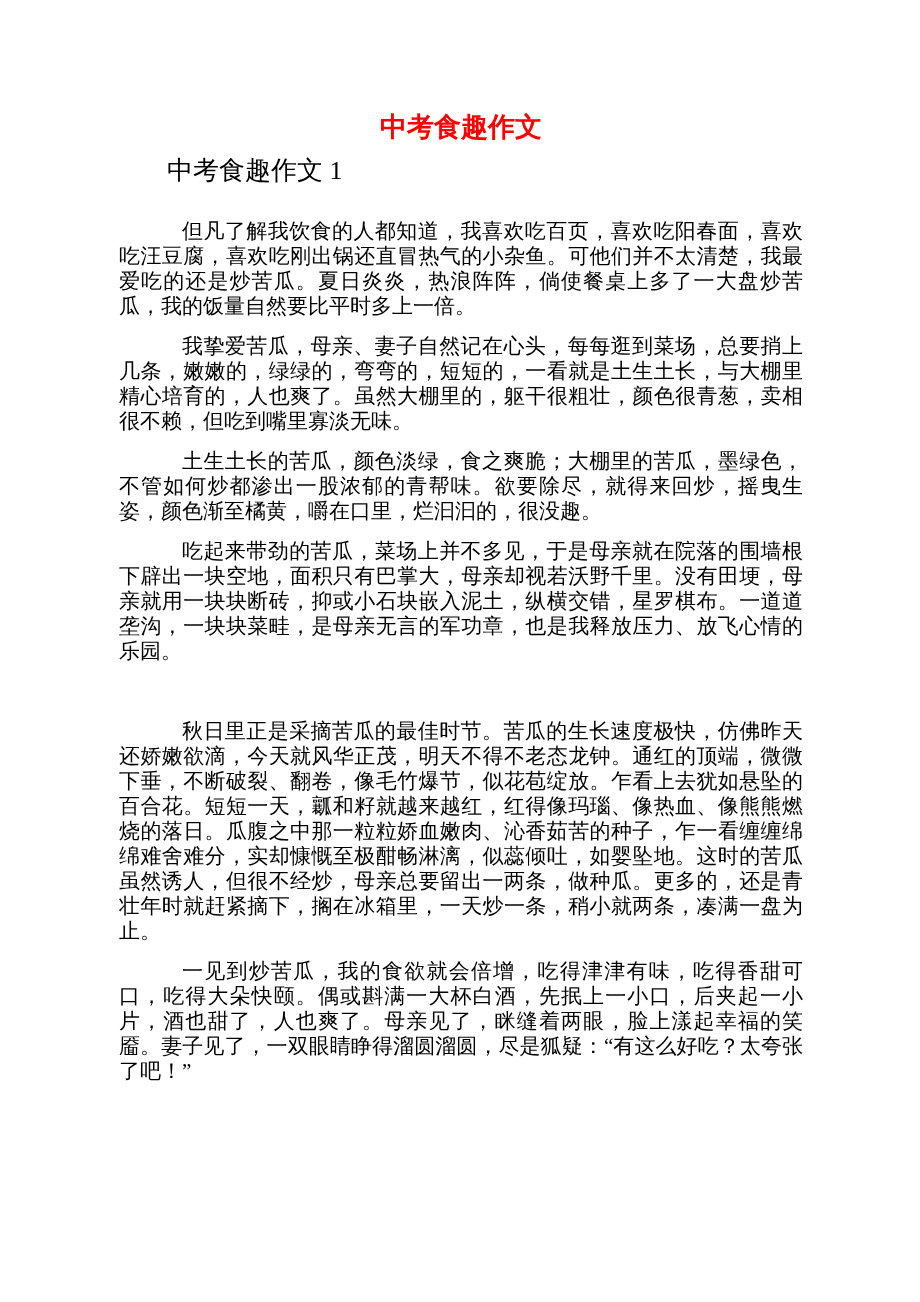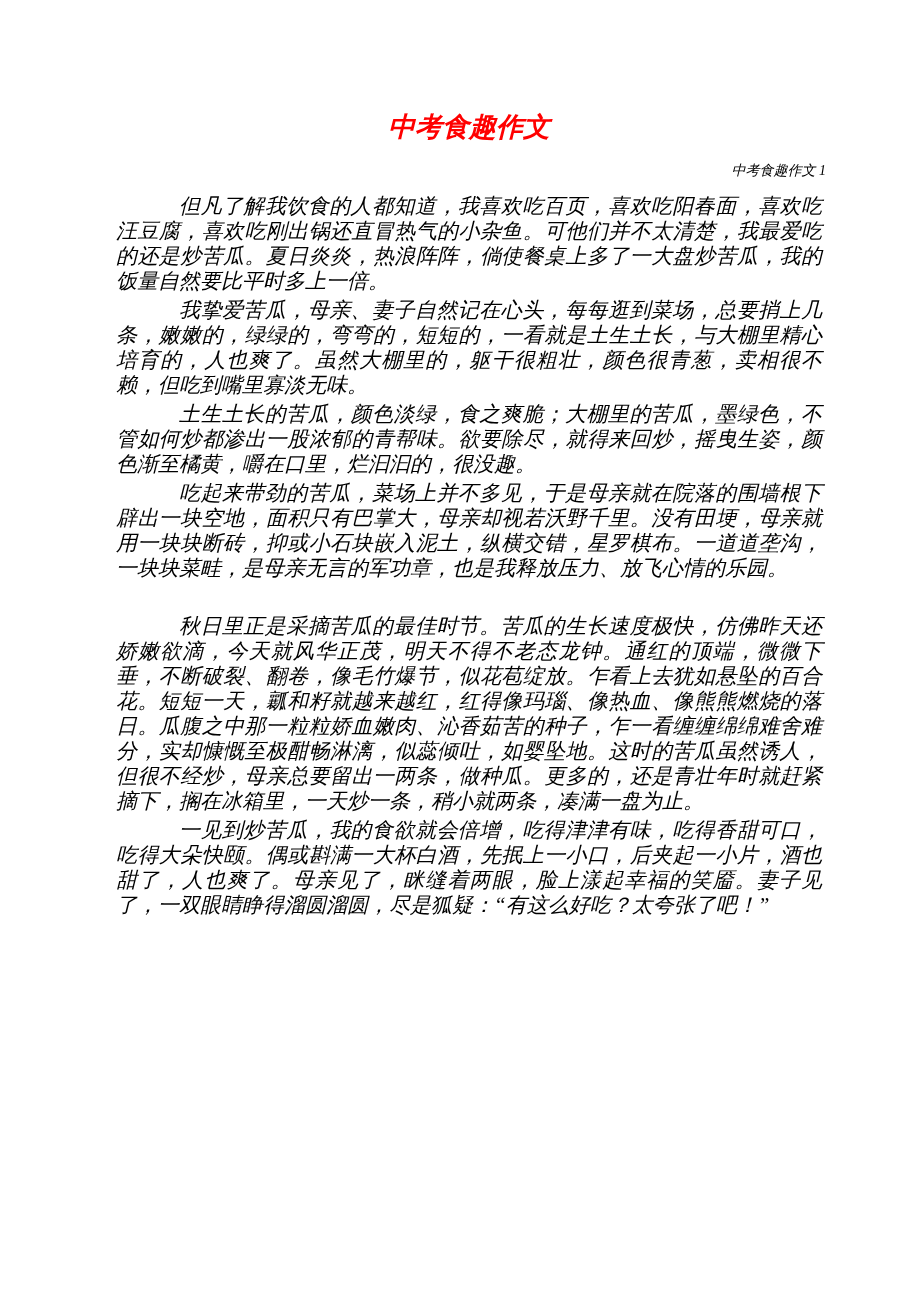--- a/index.html
+++ b/index.html
@@ -11,43 +11,41 @@
     position: relative;
     width: 920px;
     height: 1302px;
     background: #ffffff;
     overflow: hidden;
     font-family: "Liberation Serif", "DejaVu Serif", serif;
     color: #000000;
   }
   .content {
     position: absolute;
-    left: 112px;
+    left: 104px;
     top: 108px;
     width: 714px;
-    font-style: italic;
   }
   .doc-title {
     margin: 0 0 12px 0;
     font-size: 27px;
     line-height: 38px;
     font-weight: bold;
     color: #ff0000;
     text-align: center;
     letter-spacing: 0px;
   }
   .subtitle {
-    margin: 0 0 11px 0;
-    font-size: 14px;
+    margin: 0 0 36px 0;
+    font-size: 26px;
     line-height: 25px;
     text-indent: 63px;
-    text-align: right;
   }
   .para {
-    margin: 4px;
+    margin: 15px;
     font-size: 21px;
     line-height: 25px;
     min-height: 25px;
     text-indent: 63px;
     text-align: justify;
     text-justify: inter-ideograph;
     word-break: break-all;
   }
 </style>
 </head>

